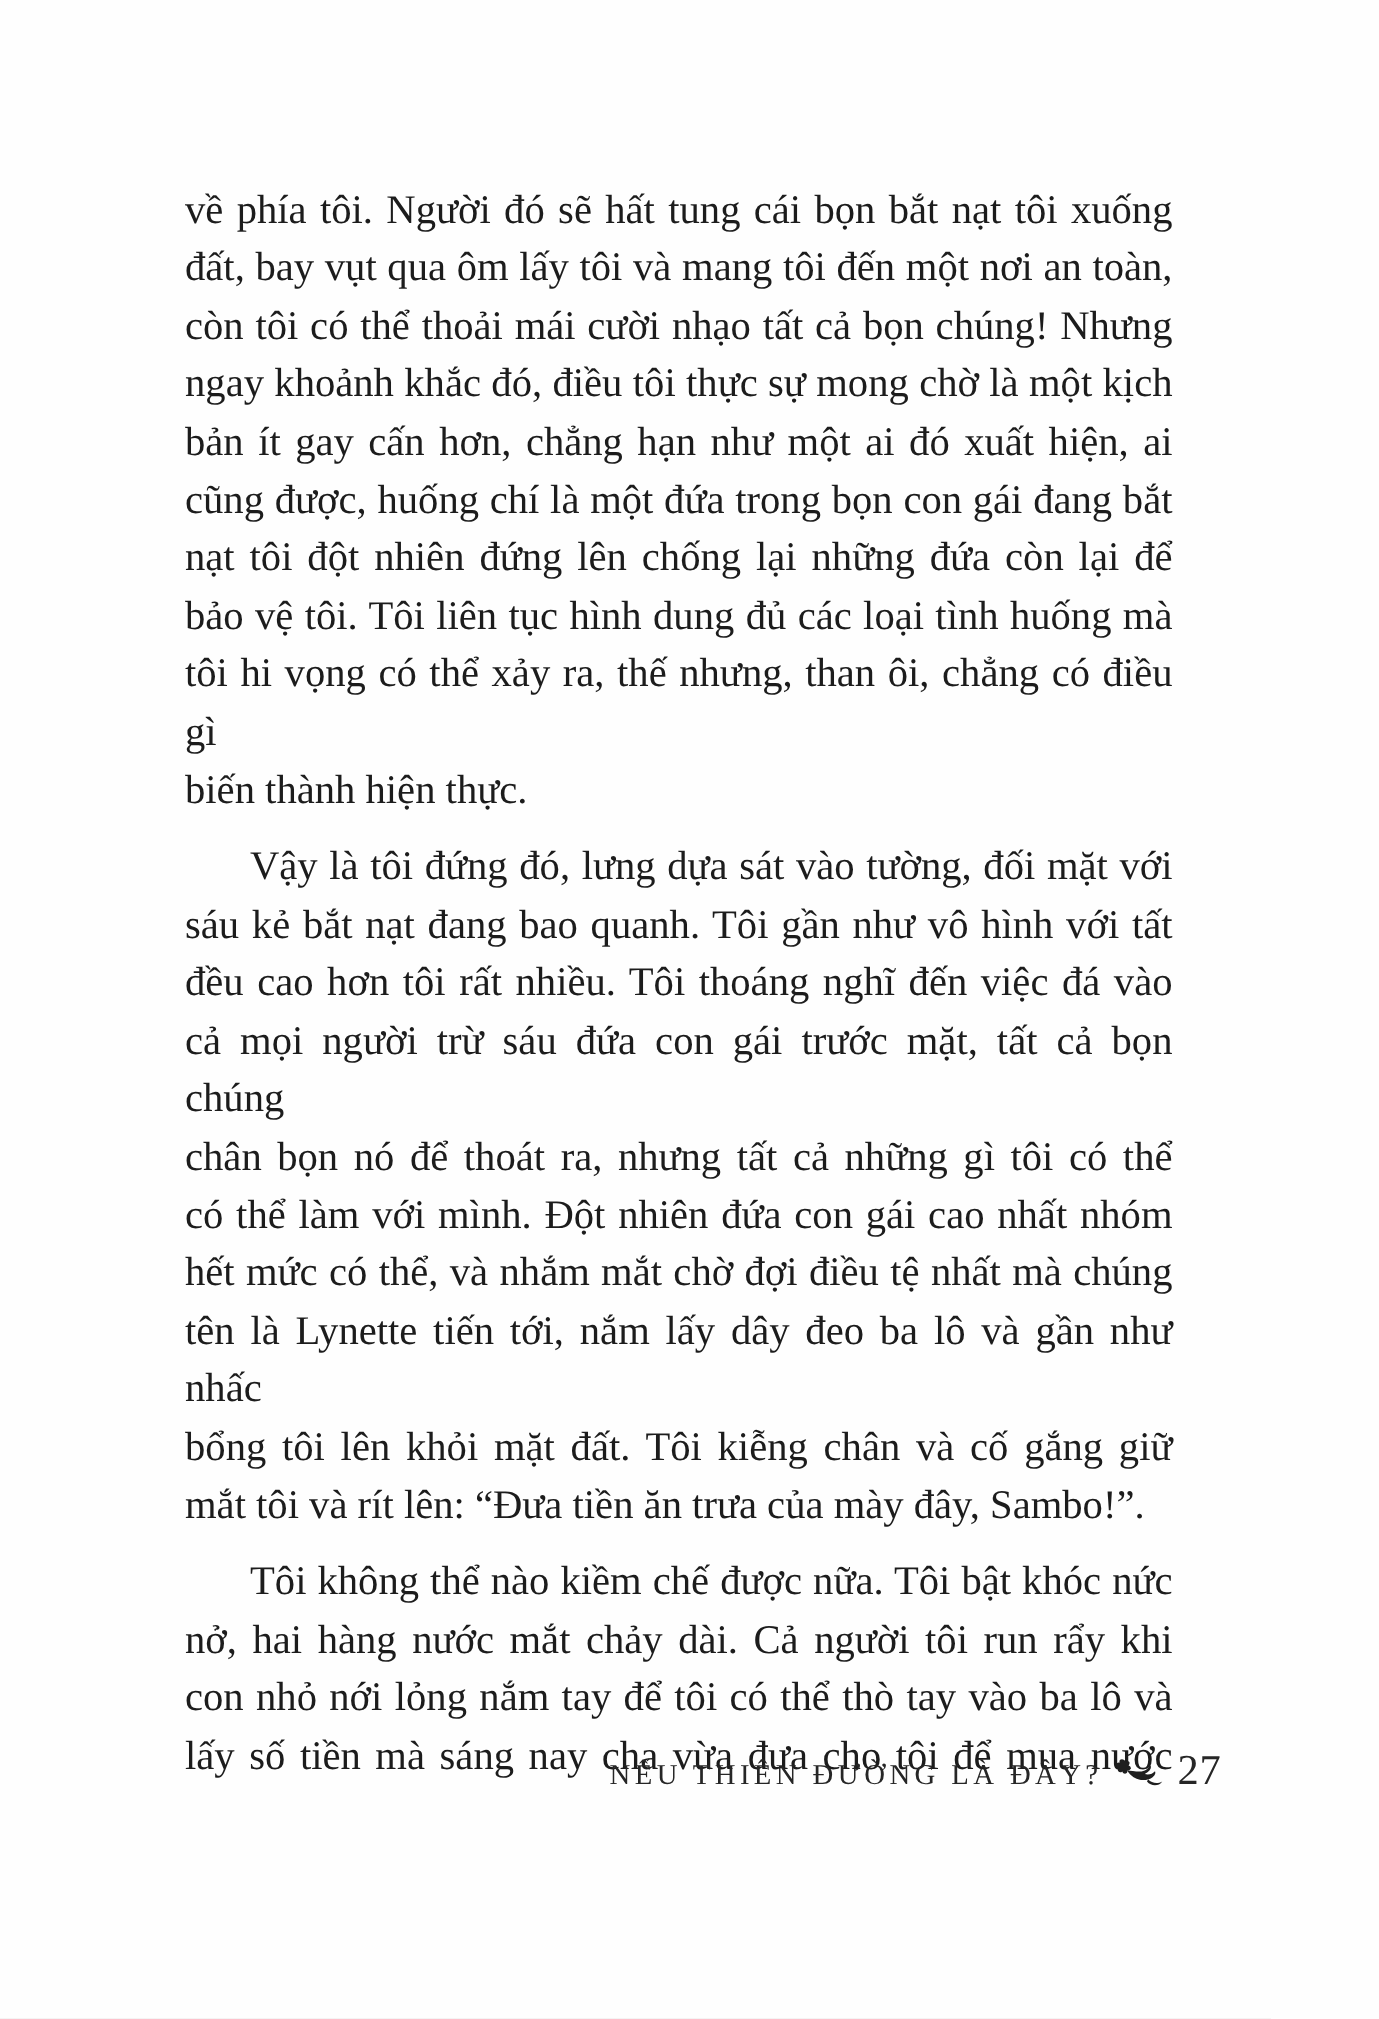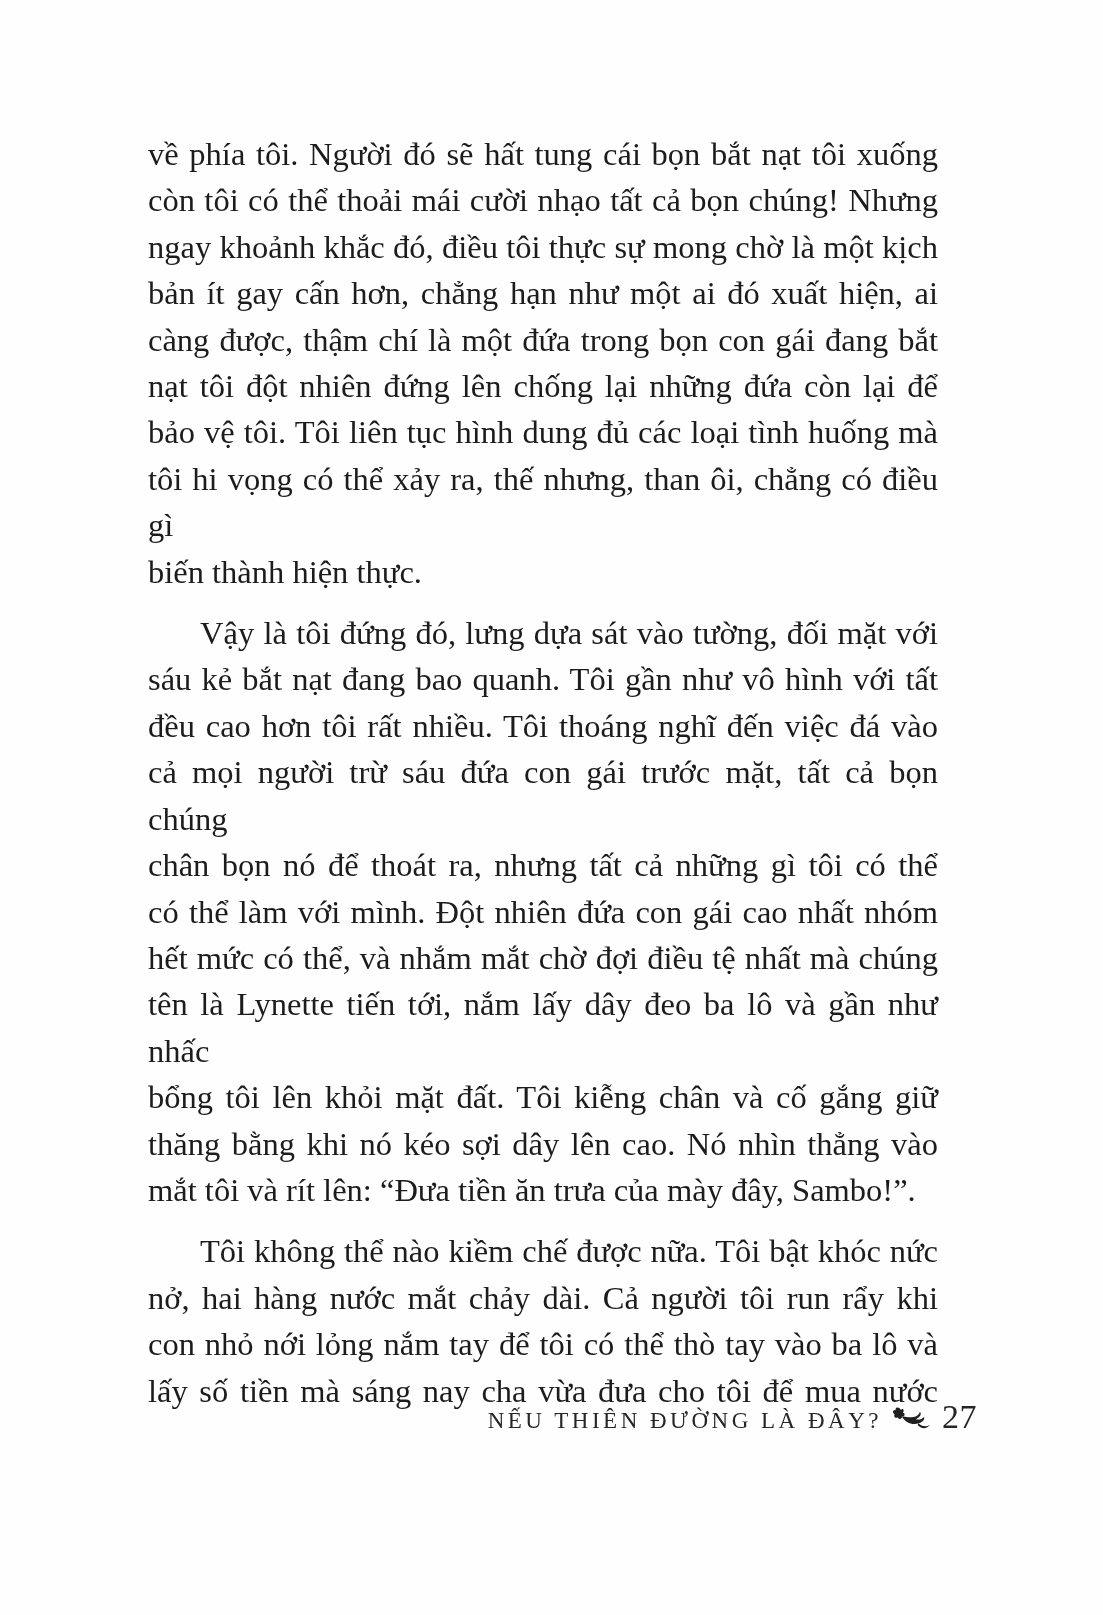--- a/index.html
+++ b/index.html
@@ -7,21 +7,21 @@
     position:relative;
     width:1103px; height:1615px;
     margin:0 auto;
     background:#fefefe;
     overflow:hidden;
     font-family:"Liberation Serif","DejaVu Serif",serif;
     color:#1c1c1c;
   }
   .text-block {
     position:absolute;
-    left:148px; top:131px;
+    left:148px; top:145px;
     width:790px;
     font-size:32.5px;
     line-height:46.4px;
   }
   .paragraph { margin:0 0 15px 0; }
   .paragraph:last-child { margin-bottom:0; }
   .line {
     text-align:justify;
     text-align-last:justify;
     white-space:normal;
@@ -57,40 +57,40 @@
 </style>
 </head>
 <body>
 
 <div class="page">
 
   <div class="text-block">
 
   <div class="paragraph">
         <div class="line">về phía tôi. Người đó sẽ hất tung cái bọn bắt nạt tôi xuống</div>
+        <div class="line">đất, bay vụt qua ôm lấy tôi và mang tôi đến một nơi an toàn,</div>
         <div class="line">còn tôi có thể thoải mái cười nhạo tất cả bọn chúng! Nhưng</div>
         <div class="line">ngay khoảnh khắc đó, điều tôi thực sự mong chờ là một kịch</div>
         <div class="line">bản ít gay cấn hơn, chẳng hạn như một ai đó xuất hiện, ai</div>
-        <div class="line">càng được, thậm chí là một đứa trong bọn con gái đang bắt</div>
+        <div class="line">cũng được, huống chí là một đứa trong bọn con gái đang bắt</div>
         <div class="line">nạt tôi đột nhiên đứng lên chống lại những đứa còn lại để</div>
         <div class="line">bảo vệ tôi. Tôi liên tục hình dung đủ các loại tình huống mà</div>
         <div class="line">tôi hi vọng có thể xảy ra, thế nhưng, than ôi, chẳng có điều gì</div>
         <div class="line last">biến thành hiện thực.</div>
       </div>
       <div class="paragraph indent">
         <div class="line">Vậy là tôi đứng đó, lưng dựa sát vào tường, đối mặt với</div>
         <div class="line">sáu kẻ bắt nạt đang bao quanh. Tôi gần như vô hình với tất</div>
         <div class="line">đều cao hơn tôi rất nhiều. Tôi thoáng nghĩ đến việc đá vào</div>
         <div class="line">cả mọi người trừ sáu đứa con gái trước mặt, tất cả bọn chúng</div>
         <div class="line">chân bọn nó để thoát ra, nhưng tất cả những gì tôi có thể</div>
         <div class="line">có thể làm với mình. Đột nhiên đứa con gái cao nhất nhóm</div>
         <div class="line">hết mức có thể, và nhắm mắt chờ đợi điều tệ nhất mà chúng</div>
         <div class="line">tên là Lynette tiến tới, nắm lấy dây đeo ba lô và gần như nhấc</div>
         <div class="line">bổng tôi lên khỏi mặt đất. Tôi kiễng chân và cố gắng giữ</div>
-        <div class="line">thăng bằng khi nó kéo sợi dây lên cao. Nó nhìn thẳng vào</div>
         <div class="line last">mắt tôi và rít lên: “Đưa tiền ăn trưa của mày đây, Sambo!”.</div>
       </div>
       <div class="paragraph indent">
         <div class="line">Tôi không thể nào kiềm chế được nữa. Tôi bật khóc nức</div>
         <div class="line">nở, hai hàng nước mắt chảy dài. Cả người tôi run rẩy khi</div>
         <div class="line">con nhỏ nới lỏng nắm tay để tôi có thể thò tay vào ba lô và</div>
         <div class="line">lấy số tiền mà sáng nay cha vừa đưa cho tôi để mua nước</div>
       </div>
     </div>
 

